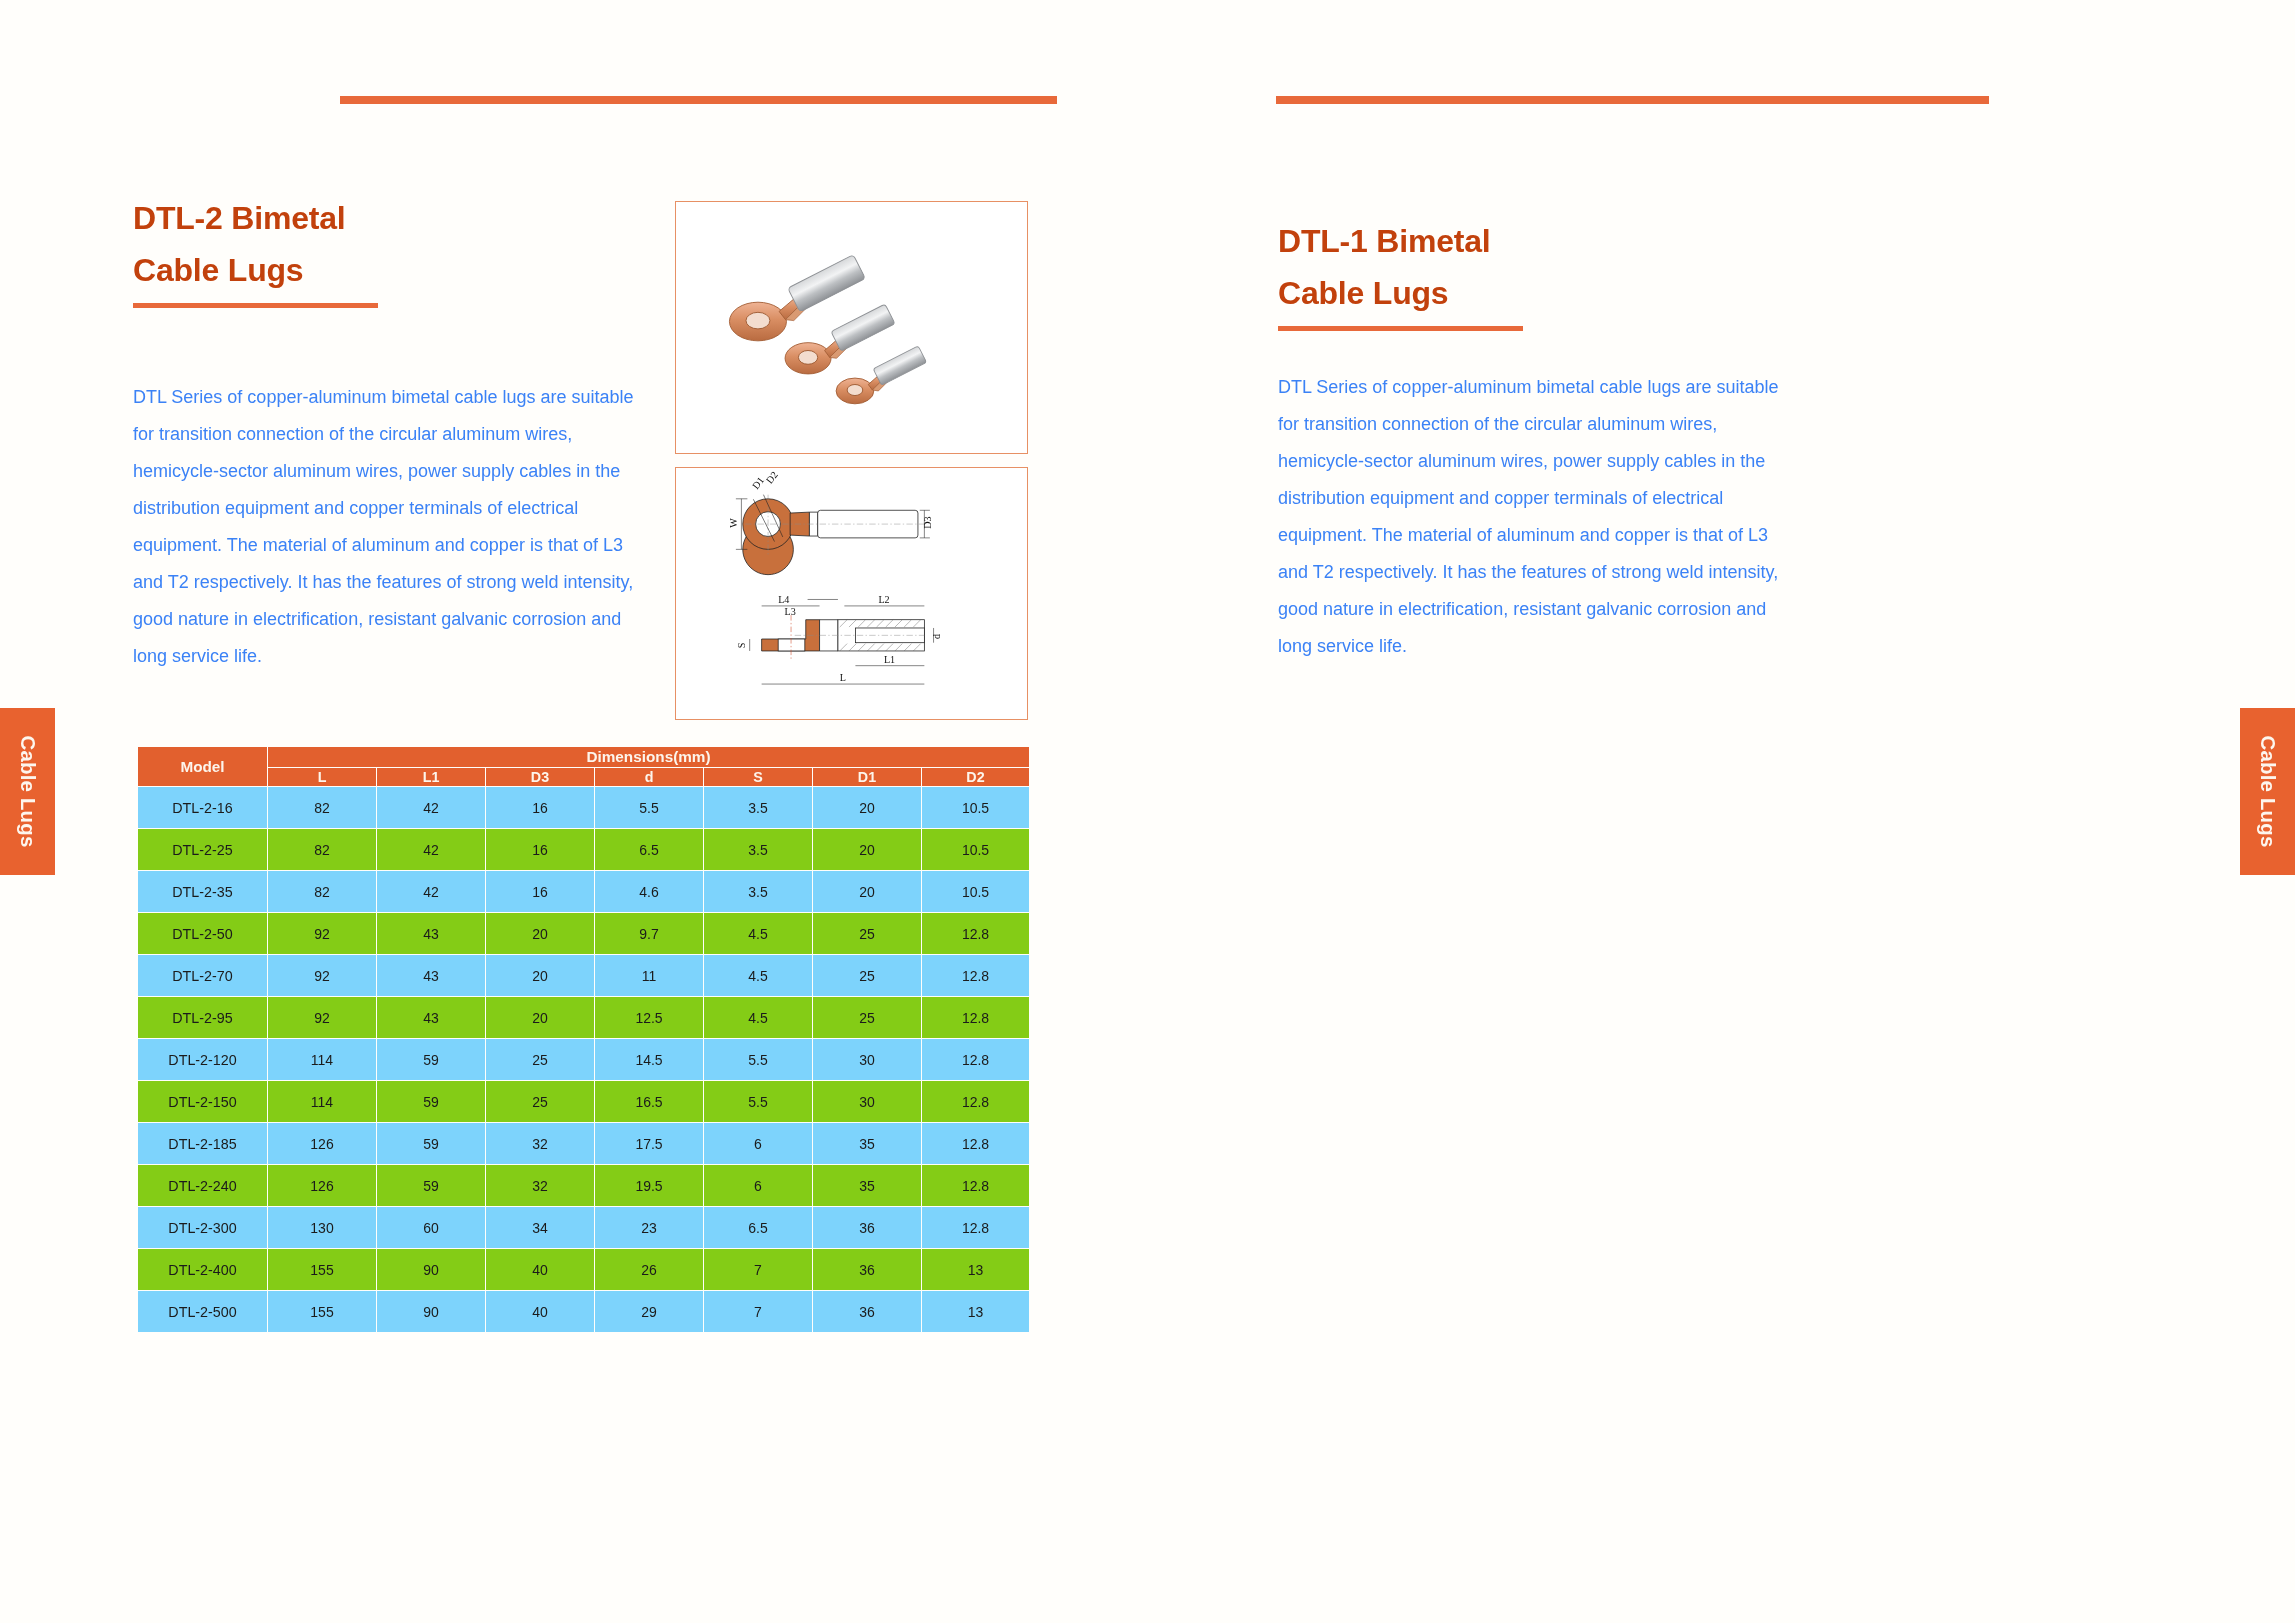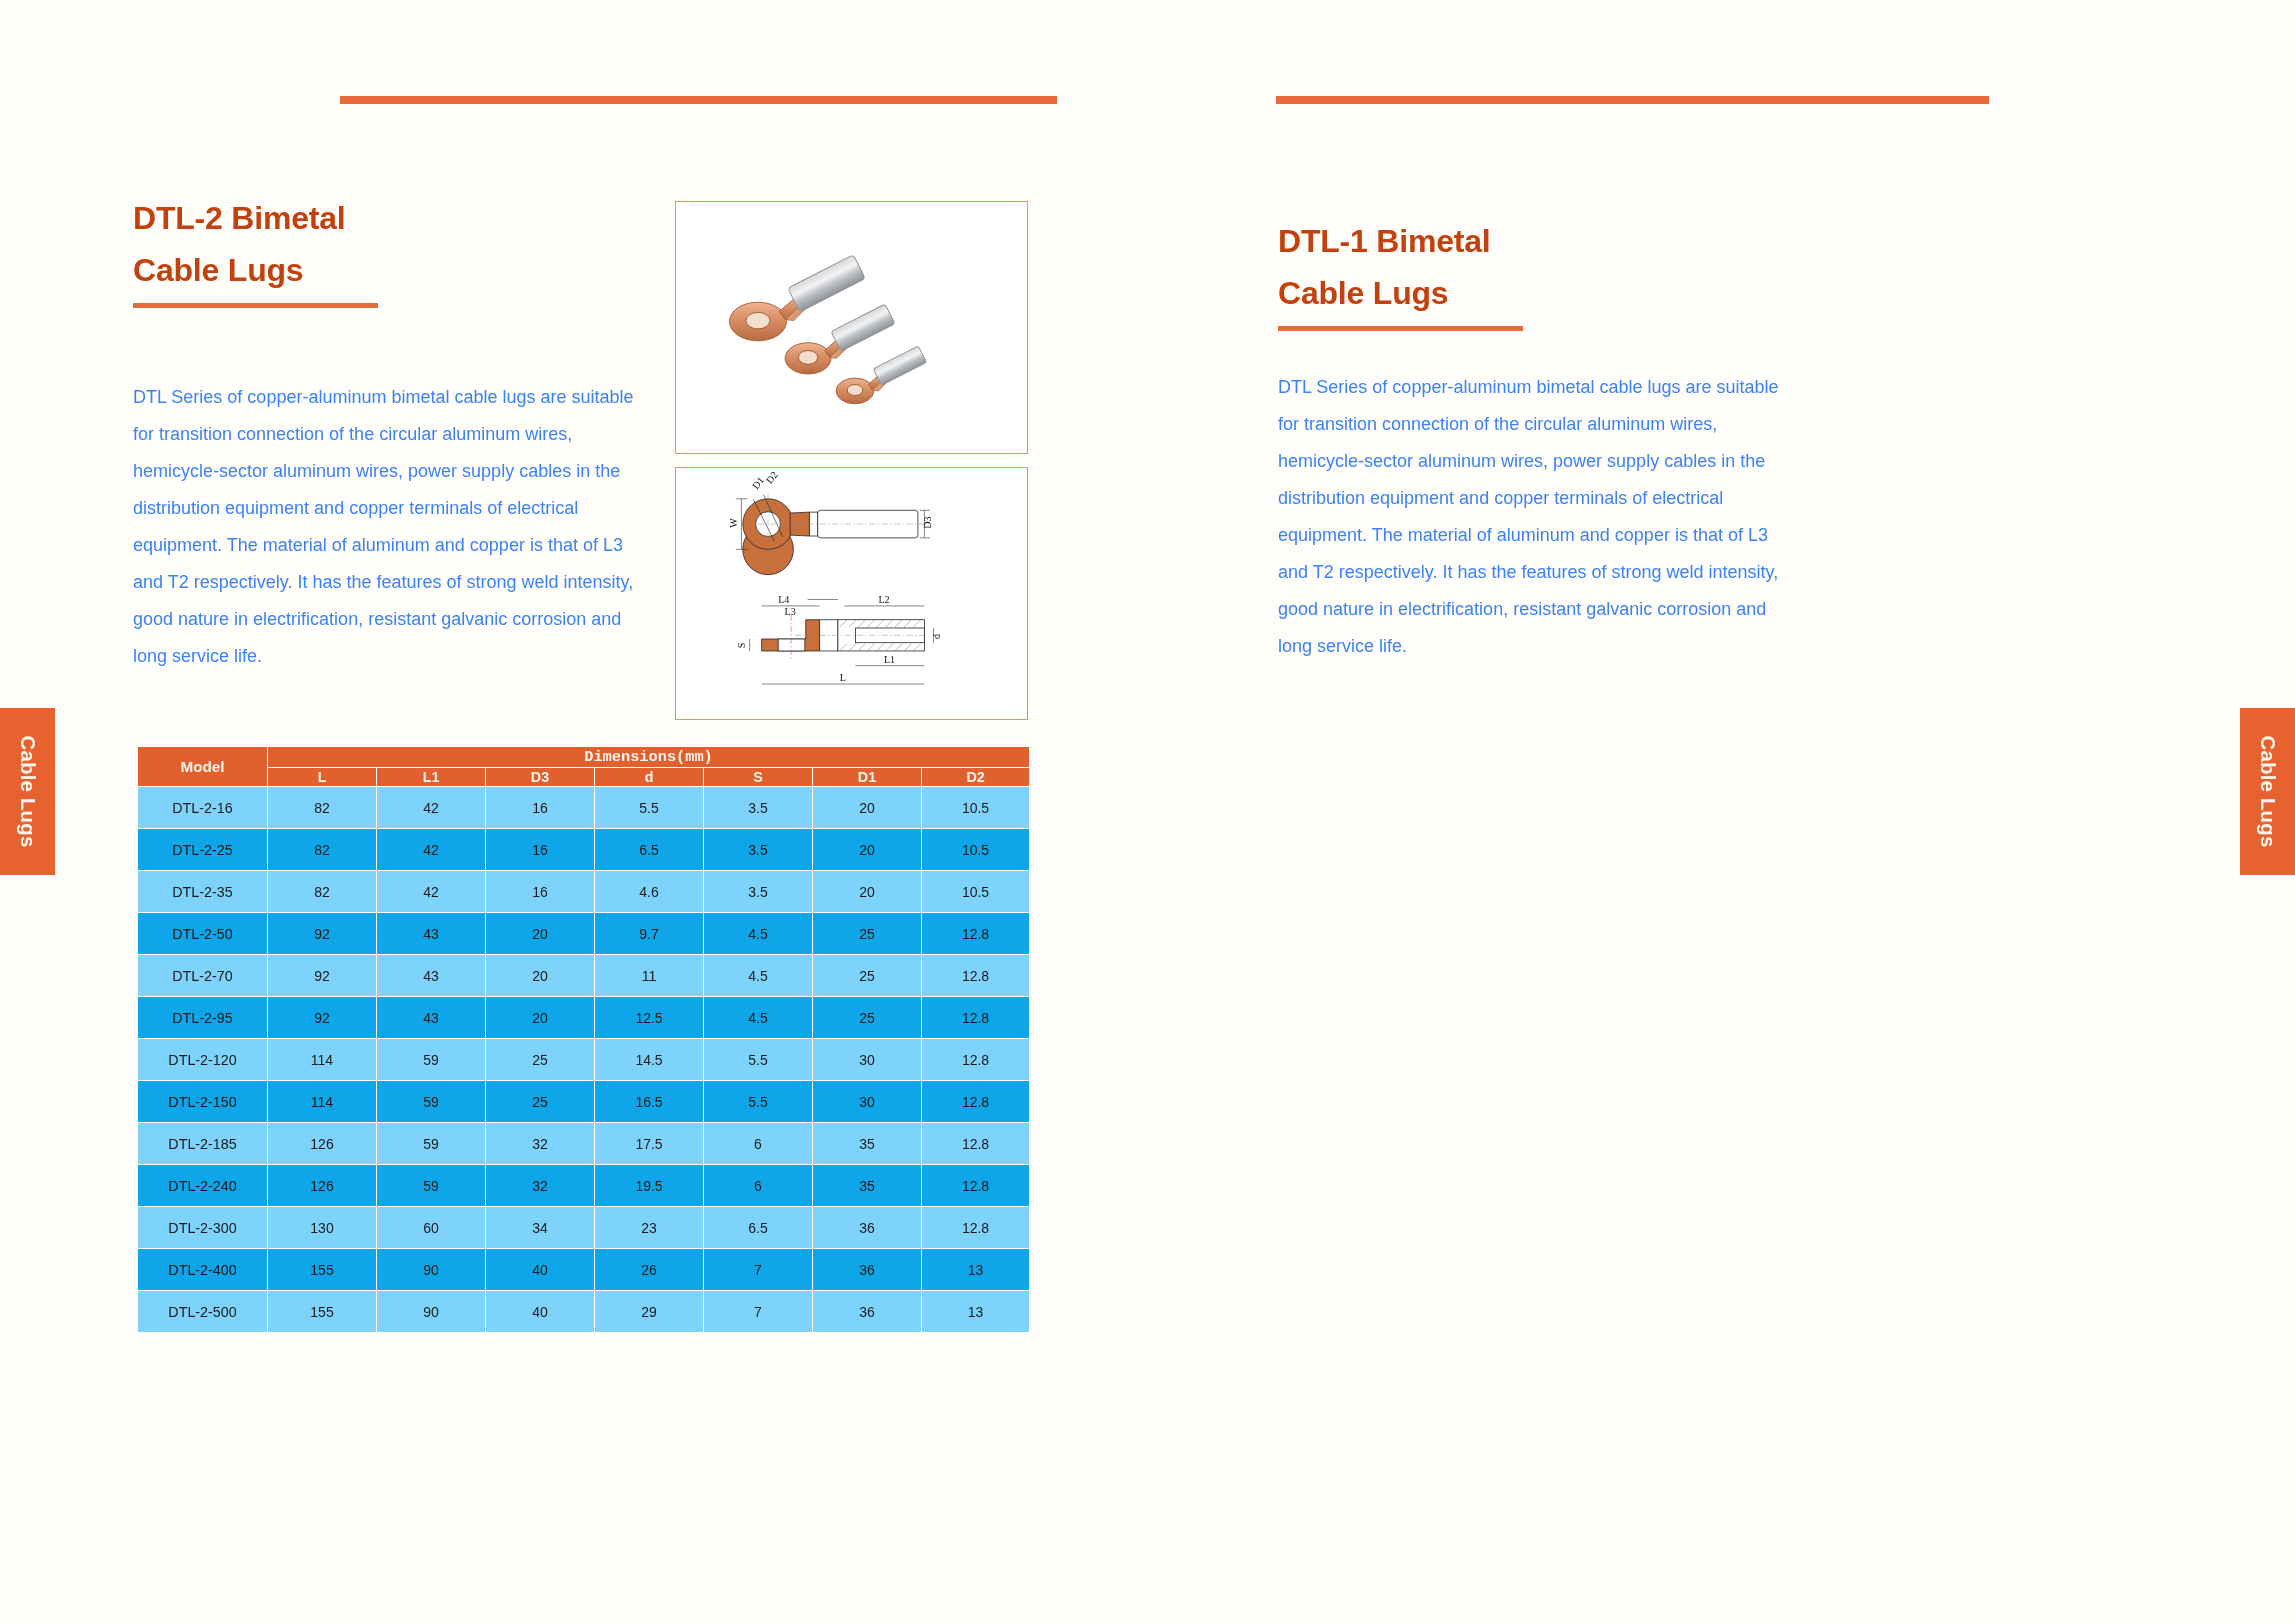--- a/index.html
+++ b/index.html
@@ -92,24 +92,24 @@
     font-size:14px;
     color:#1B1B1B;
   }
   thead th{
     background:#E2602E;
     color:#FDF5EC;
     font-weight:bold;
     font-size:14.3px;
   }
   th.model-cell{ font-size:15.3px; }
-  th.group-cell{ font-size:15.3px;font-family:Liberation Mono, monospace; }
+  th.group-cell{ font-size:15.3px; }
   tbody td{ height:39px; }
   tbody tr.odd  td{ background:#7dd3fc; }
-  tbody tr.even td{ background:#0ea5e9; }
+  tbody tr.even td{ background:#84cc16; }
   td.model{ font-size:14.3px; }
 </style>
 </head>
 <body>
 
 <div class="side-tab" id="tab-left">
   <span>Cable Lugs</span>
 </div>
 <div class="side-tab" id="tab-right">
   <span>Cable Lugs</span>

